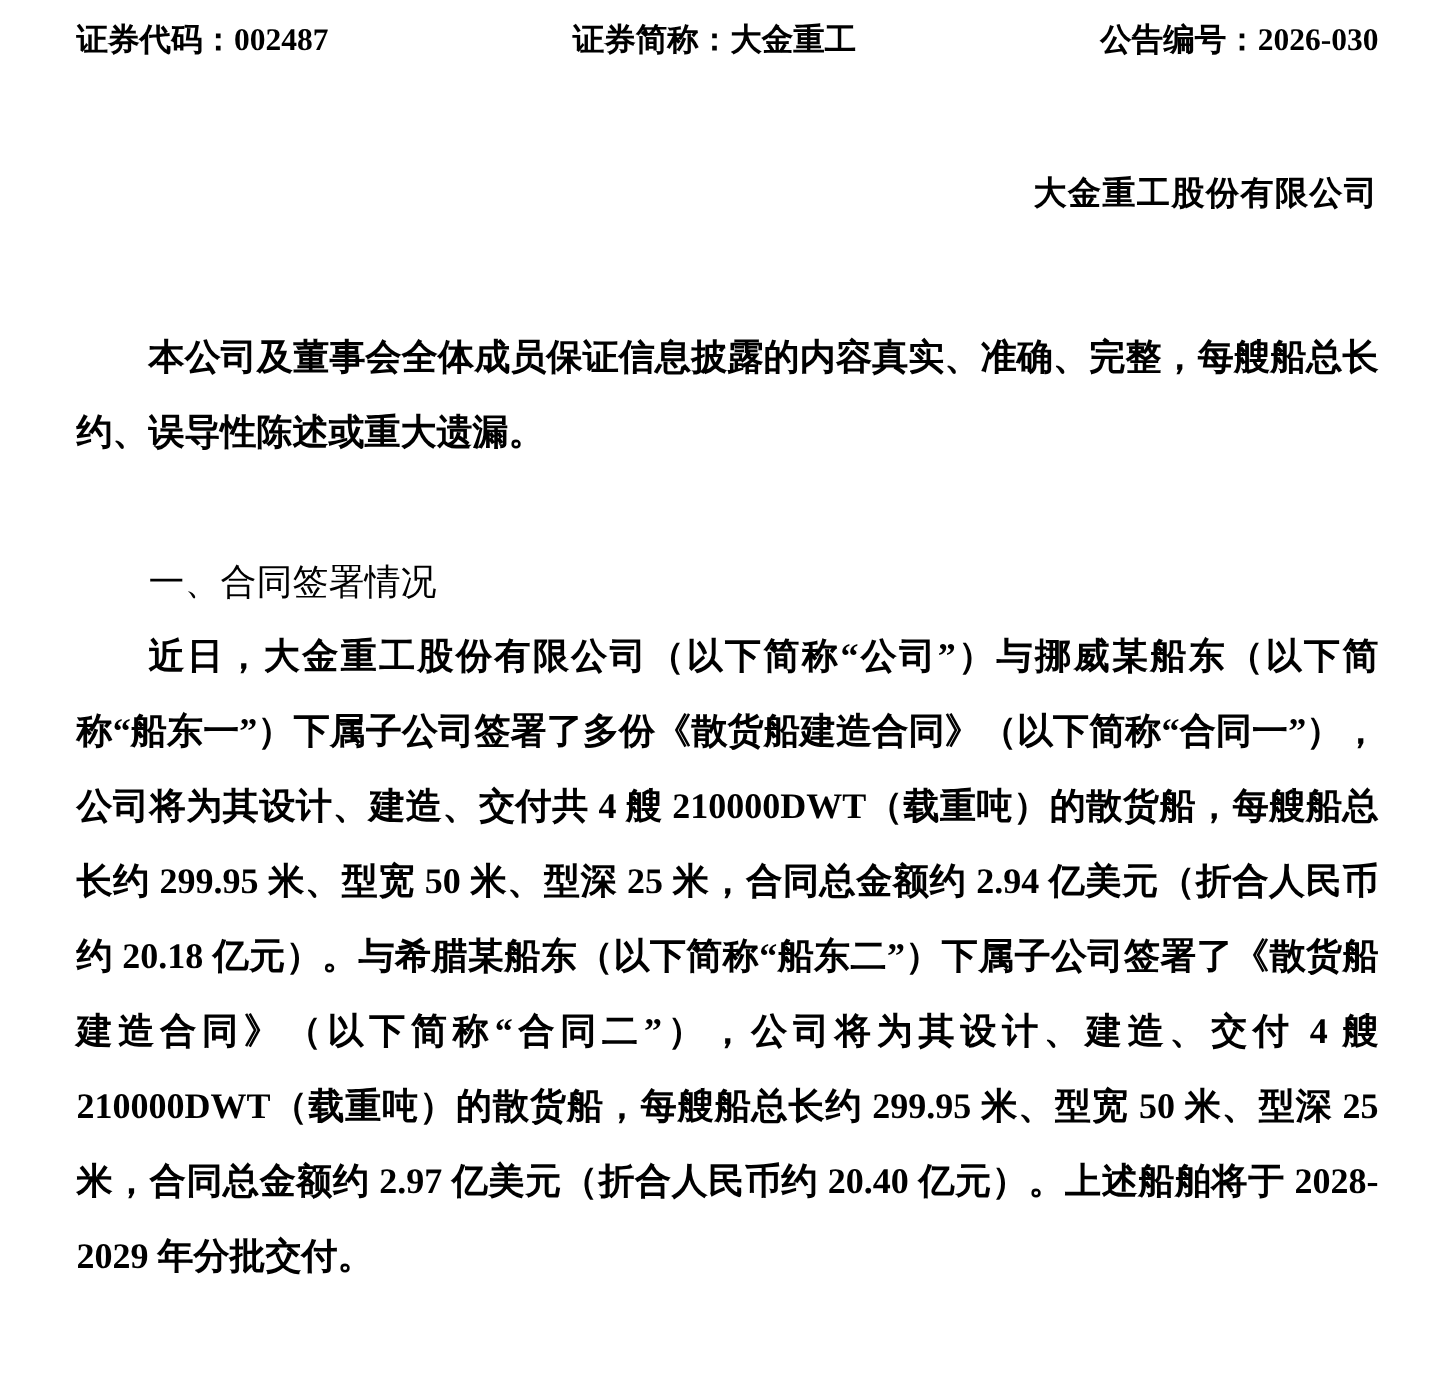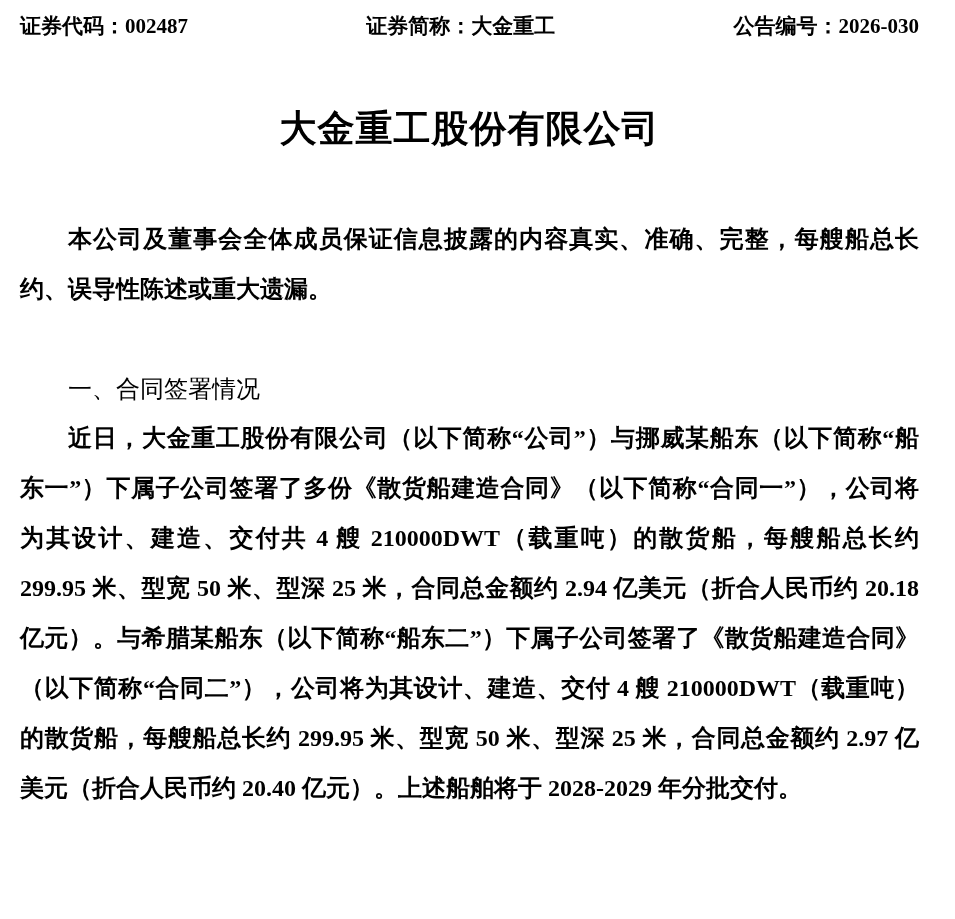--- a/index.html
+++ b/index.html
@@ -11,36 +11,36 @@
     width: 955px;
     height: 919px;
     overflow: hidden;
     color: #000000;
     font-family: "Liberation Serif", "DejaVu Serif", serif;
   }
   .page {
     box-sizing: border-box;
     width: 955px;
     height: 771px;
-    padding: 12px 36px 0 20px;
+    padding: 12px 36px 0 51px;
     background: #ffffff;
   }
   .header-row {
     display: flex;
     justify-content: space-between;
     align-items: baseline;
     font-size: 21px;
     font-weight: bold;
     line-height: 28px;
     white-space: nowrap;
   }
   .company-title {
     margin: 73px 0 12px 0;
-    text-align: center;
-    font-size: 37px;
+    text-align: right;
+    font-size: 22px;
     font-weight: bold;
     line-height: 31px;
     letter-spacing: 1px;
   }
   .announcement-title {
     margin: 30px 0 0 0;
     text-align: center;
     font-size: 29px;
     font-weight: bold;
     line-height: 29px;

